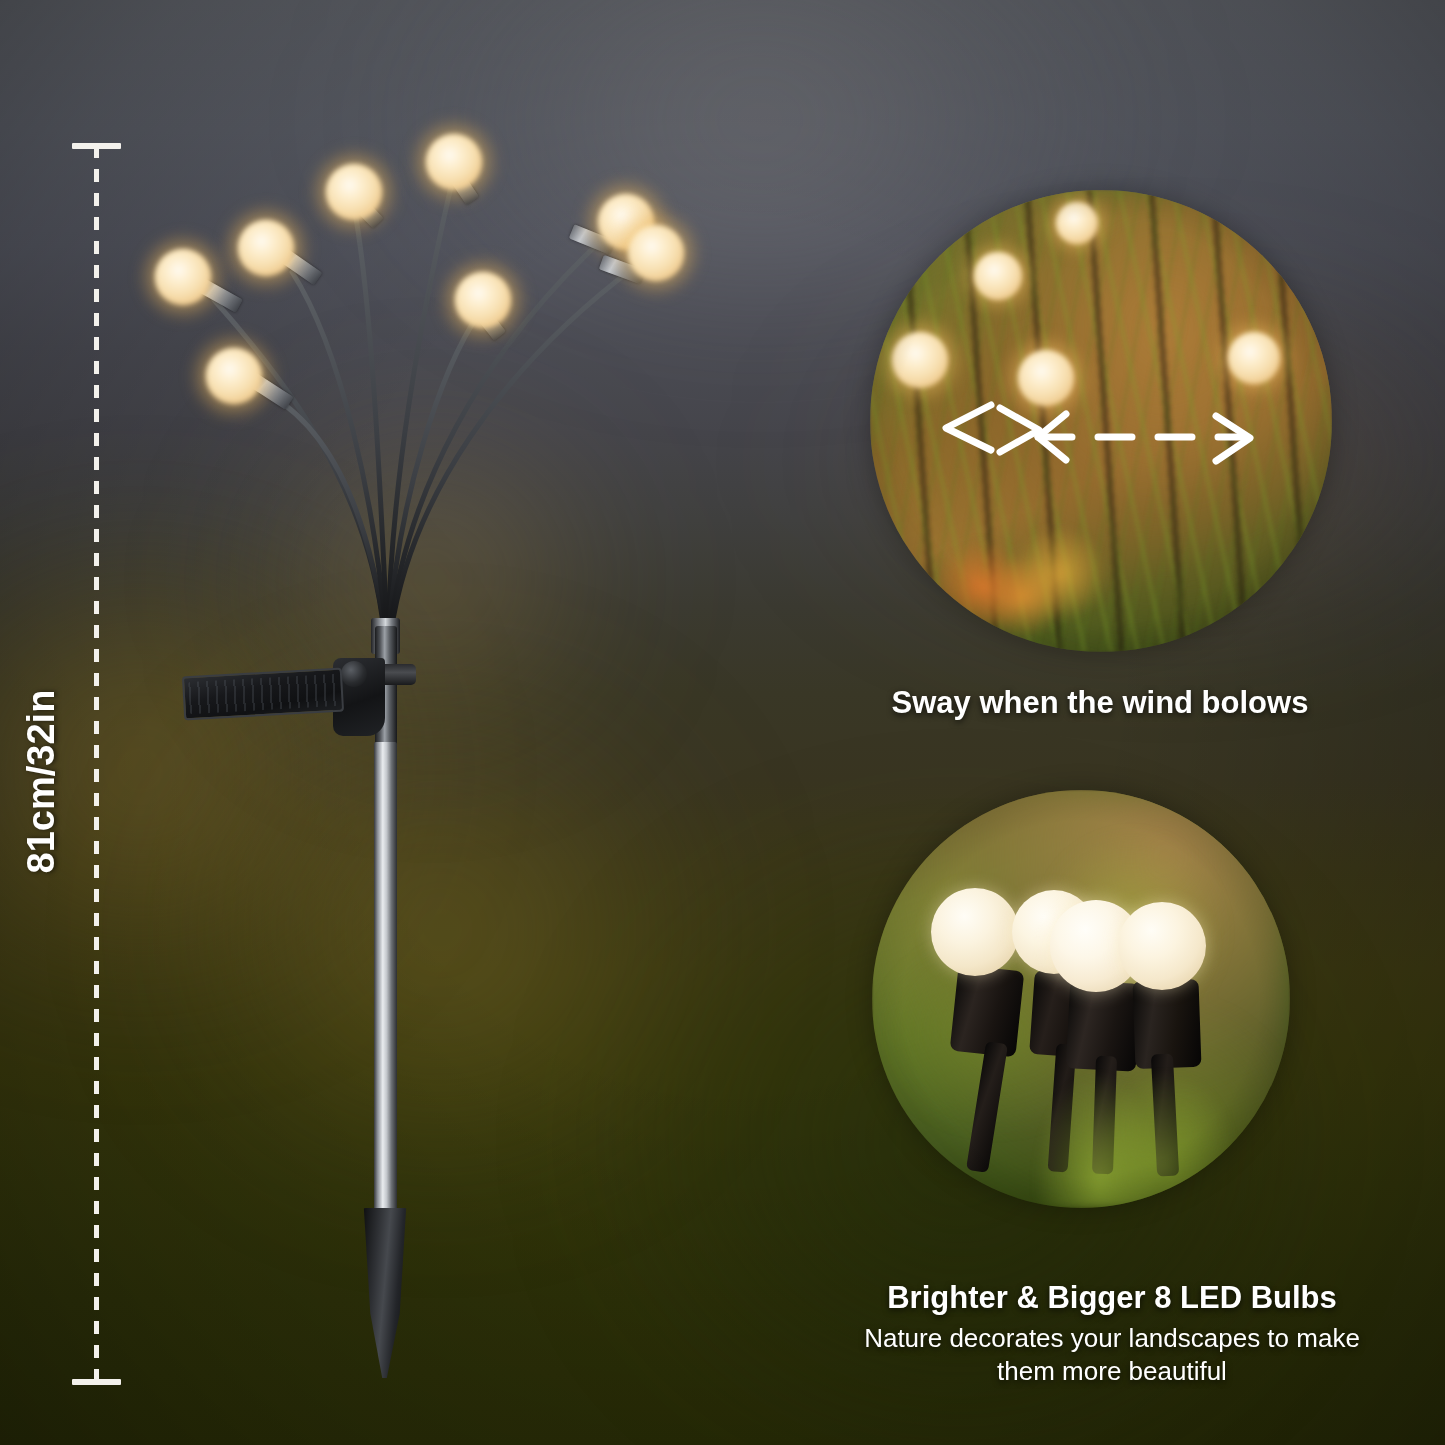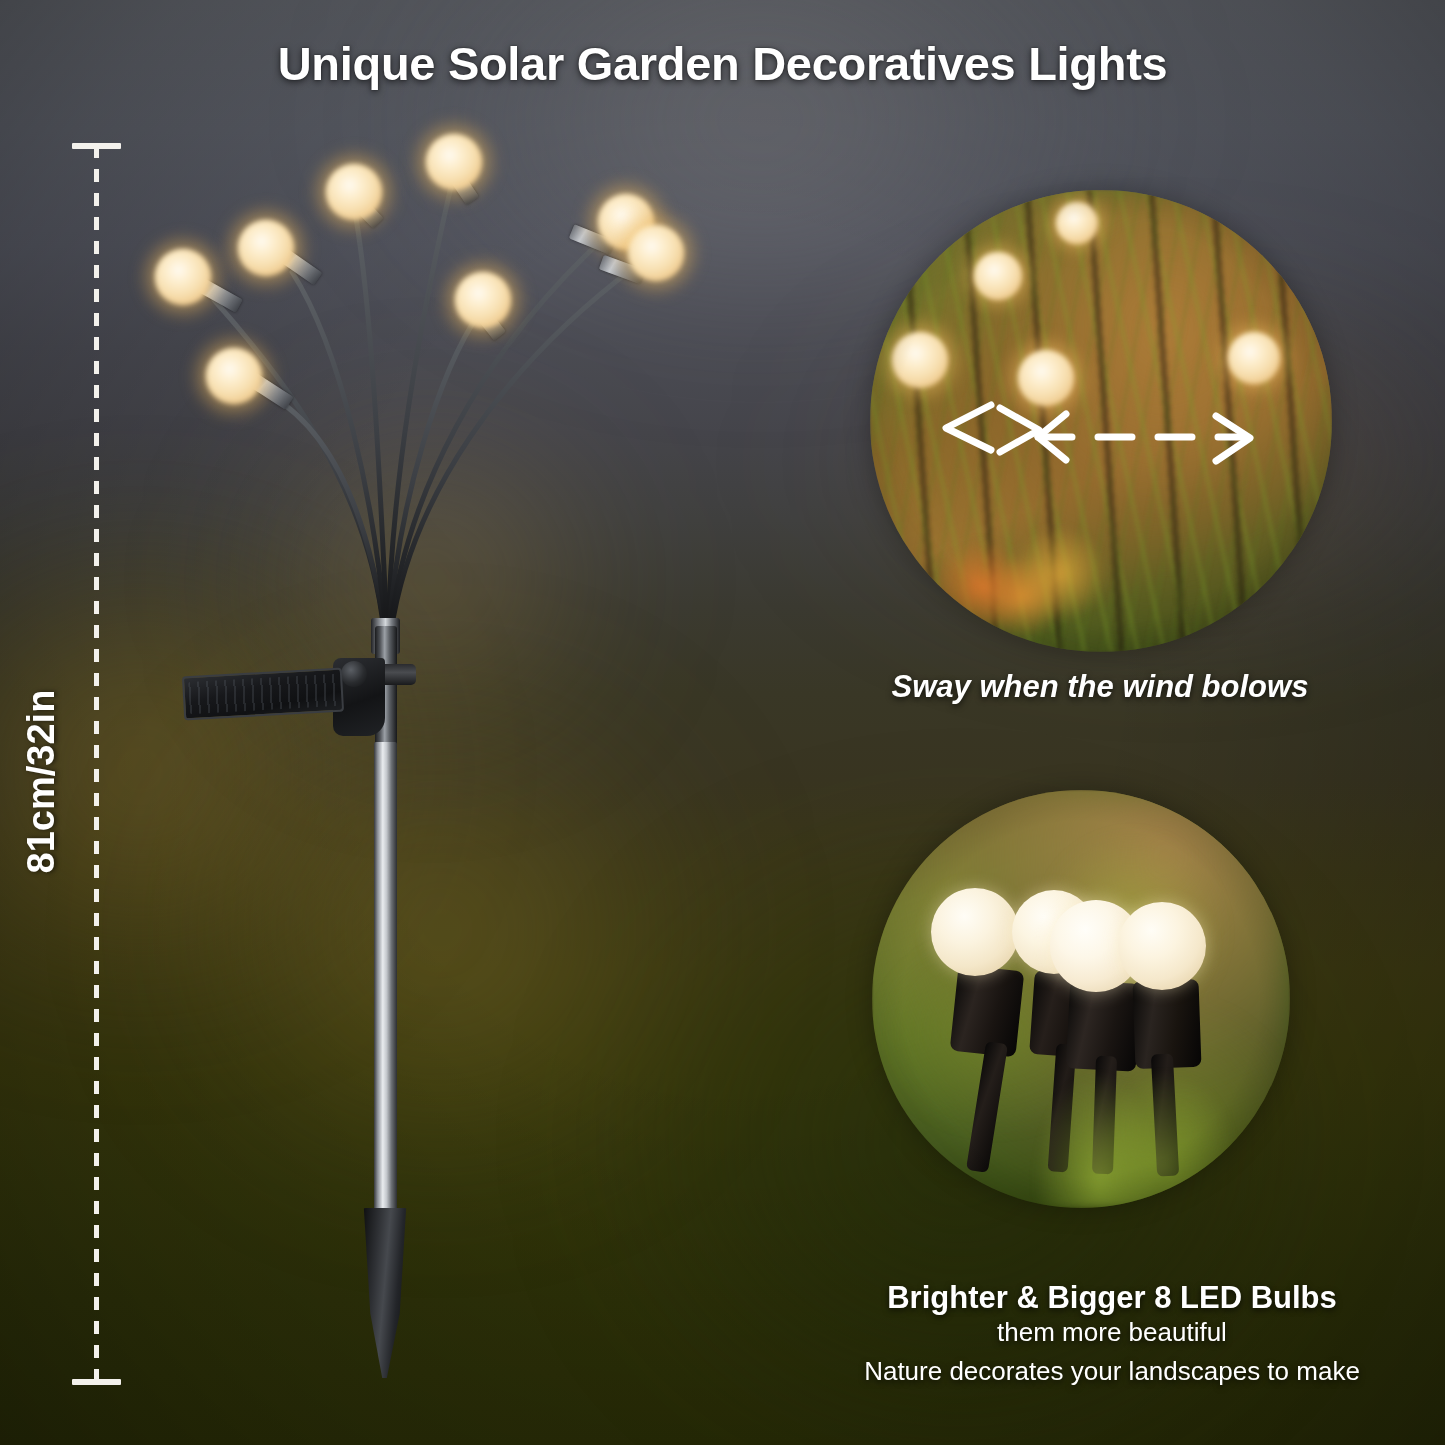--- a/index.html
+++ b/index.html
@@ -159,21 +159,20 @@
   <div class="bg-blob" style="left:250px; top:430px; width:360px; height:300px;
               background:radial-gradient(circle, rgba(196,160,82,.34) 0%, rgba(120,100,48,.12) 60%, rgba(60,55,20,0) 100%);"></div>
   <div class="bg-blob" style="left:640px; top:880px; width:640px; height:520px;
               background:radial-gradient(circle, rgba(36,46,10,.70) 0%, rgba(30,38,8,.30) 60%, rgba(26,32,6,0) 100%);"></div>
   <div class="bg-blob" style="left:380px; top:-60px; width:760px; height:360px;
               background:radial-gradient(circle, rgba(128,126,126,.34) 0%, rgba(96,96,100,.14) 62%, rgba(70,70,76,0) 100%);"></div>
   <div class="bg-blob" style="left:820px; top:330px; width:700px; height:260px;
               background:radial-gradient(circle, rgba(120,94,62,.42) 0%, rgba(90,72,48,.16) 62%, rgba(60,50,34,0) 100%);"></div>
   <div class="bg-overlay" style="background:radial-gradient(ellipse at 50% 45%, rgba(0,0,0,0) 38%, rgba(0,0,0,.20) 78%, rgba(0,0,0,.36) 100%);"></div>
 
-  <div class="title">Unique Solar Garden Decoratives Lights</div>
 
   <div>
     <div class="dim-cap top"></div>
     <div class="dim-line"></div>
     <div class="dim-cap bot"></div>
     <div class="dim-label">81cm/32in</div>
   </div>
 
   <div class="lamp">
 
@@ -301,21 +300,21 @@
   <svg class="arrow-svg" width="1445" height="1445" viewBox="0 0 1445 1445" style="pointer-events:none;">
     <g fill="none" stroke="#ffffff" stroke-width="7" stroke-linecap="round" stroke-linejoin="round">
       <path d="M991 405 L 946 428 L 991 450"></path>
       <path d="M1000 408 L 1039 430 L 1000 452"></path>
       <path d="M1066 414 L 1038 437 L 1066 460"></path>
       <path d="M1038 437 L 1243 437" stroke-dasharray="34 26"></path>
       <path d="M1216 416 L 1250 438 L 1216 461"></path>
     </g>
   </svg>
 
-  <div class="cap" style="left:800px; top:668px; width:600px;font-style:italic;">
+  <div class="cap" style="left:800px; top:684px; width:600px;">
     <div class="cap-head">Sway when the wind bolows</div>
   </div>
 
   <div class="photo" style="left:872px; top:790px; width:418px; height:418px;">
     <div class="layer" style="background:linear-gradient(160deg,#8f7a3c 0%,#7f8a34 22%,#5f7426 46%,#4a6020 66%,#33470f 86%,#24350a 100%); filter:blur(1px);"></div>
     <div class="layer" style="background:radial-gradient(ellipse at 70% 16%, rgba(168,128,76,.88) 0%, rgba(130,100,58,.42) 44%, rgba(80,70,34,0) 76%); filter:blur(14px);"></div>
     <div class="layer" style="background:
             radial-gradient(ellipse at 62% 34%, rgba(168,196,56,.42) 0%, rgba(140,170,44,0) 26%),
             radial-gradient(ellipse at 30% 58%, rgba(128,160,40,.34) 0%, rgba(110,140,34,0) 30%),
             radial-gradient(ellipse at 74% 82%, rgba(150,180,50,.30) 0%, rgba(120,150,40,0) 28%);
@@ -363,17 +362,17 @@
 
     <div class="layer" style="background:
             radial-gradient(ellipse at 54% 94%, rgba(176,206,64,.55) 0%, rgba(150,180,52,0) 20%),
             radial-gradient(ellipse at 70% 90%, rgba(160,192,56,.45) 0%, rgba(140,170,46,0) 18%);
             filter:blur(4px);"></div>
     <div class="layer" style="background:radial-gradient(circle at 50% 50%, rgba(0,0,0,0) 60%, rgba(0,0,0,.38) 100%);"></div>
   </div>
 
   <div class="cap" style="left:812px; top:1248px; width:600px;margin-top:31px;">
     <div class="cap-head">Brighter &amp; Bigger 8 LED Bulbs</div>
+    <div class="cap-sub">Nature decorates your landscapes to make</div>
     <div class="cap-sub" style="margin-top:0;">them more beautiful</div>
-    <div class="cap-sub">Nature decorates your landscapes to make</div>
   </div>
 
 </div>
 
 </body></html>

